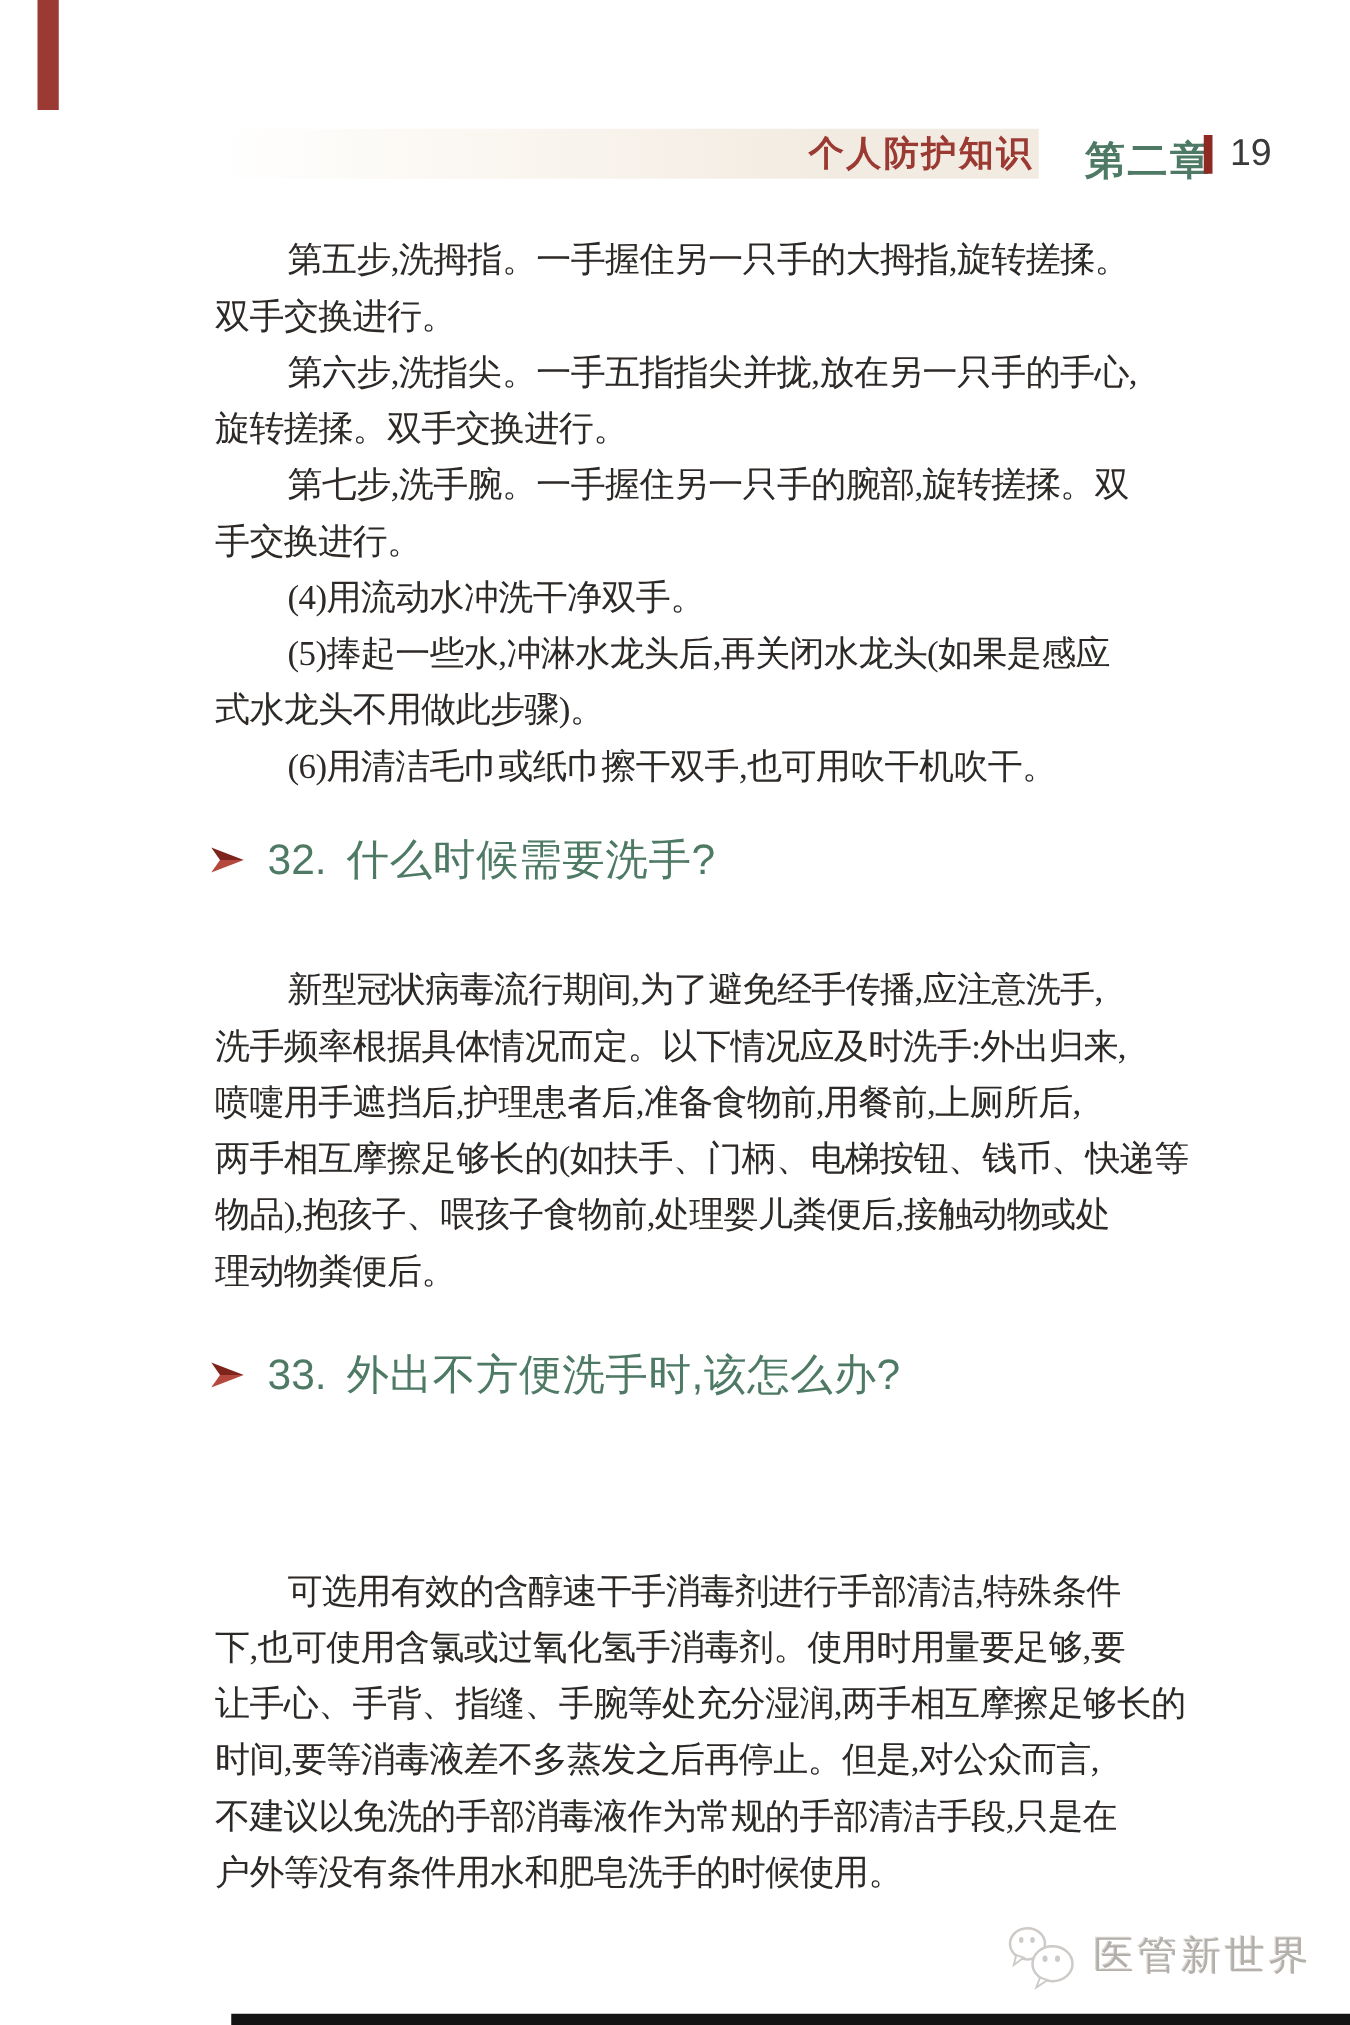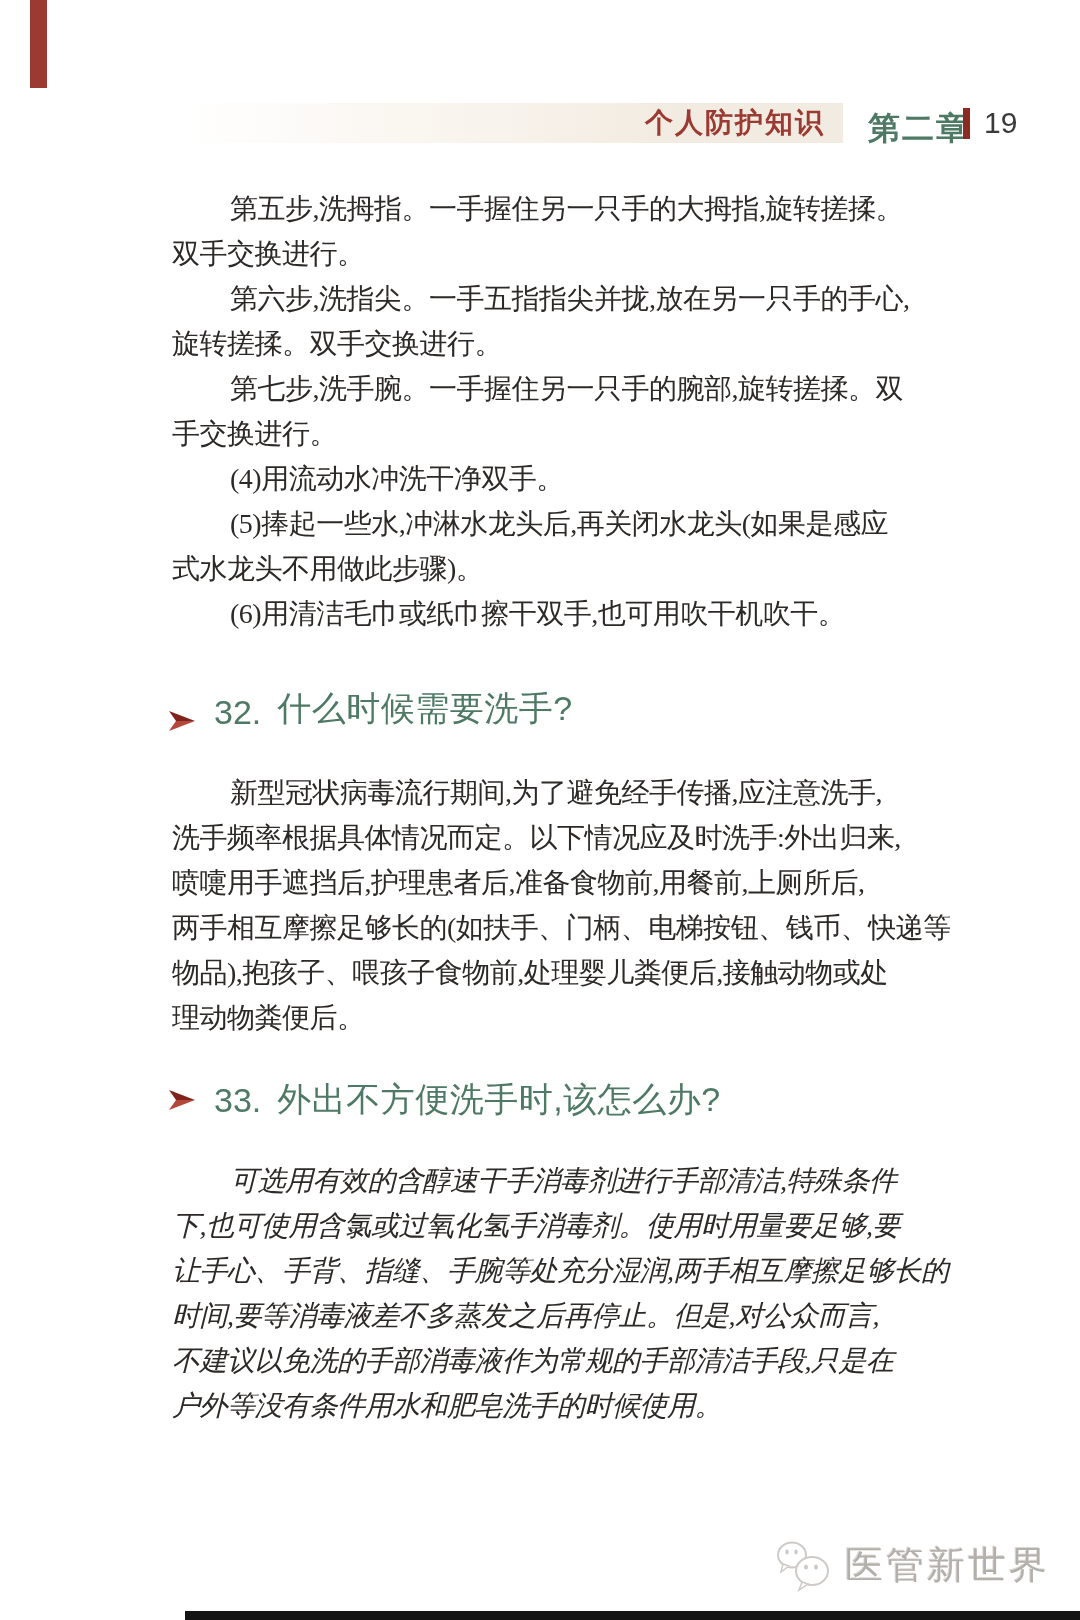--- a/index.html
+++ b/index.html
@@ -24,62 +24,62 @@
   }
   
   .edge-tab{
     position:absolute;left:30px;top:0;width:17px;height:88px;
     background:var(--accent_red);
   }
   
   .header{position:absolute;top:103px;left:0;width:100%;height:40px;
     font-family:"Liberation Sans","DejaVu Sans",sans-serif;}
   .header-strip{
-    position:absolute;left:183px;top:0;width:660px;height:40px;
+    position:absolute;left:171px;top:0;width:660px;height:40px;
     background:linear-gradient(to right,#ffffff 0%,#faf6f0 35%,var(--strip_beige) 75%);
     display:flex;align-items:center;justify-content:flex-end;
-    padding-right:18px;
+    padding-right:4px;
   }
   .book-title{color:var(--accent_red);font-size:28px;font-weight:600;letter-spacing:2px;}
   .chapter-label{position:absolute;left:868px;top:4px;color:var(--section_green);
     font-size:32px;font-weight:600;letter-spacing:2px;}
   .header-divider{position:absolute;left:963px;top:5px;width:7px;height:31px;
     background:#8e2a24;}
   .page-number{position:absolute;left:984px;top:3px;color:#3a3a3a;font-size:30px;}
   
   .textblock{position:absolute;left:172px;width:760px;}
   .line{
     height:45px;line-height:45px;font-size:28px;letter-spacing:-0.5px;
     white-space:nowrap;color:var(--body_text);
   }
   .indent{padding-left:58px;}
   #intro{top:186px;}
   #sec32-body{top:770px;}
-  #sec33-body{top:1158px;font-style:italic;}
+  #sec33-body{top:1251px;}
   
   .section-head{
     position:absolute;left:168px;width:800px;height:48px;
     display:flex;align-items:center;
     font-family:"Liberation Sans","DejaVu Sans",sans-serif;
     color:var(--section_green);font-size:34px;font-weight:500;
   }
-  #sec32-head{top:684px;align-items:flex-end;}
+  #sec32-head{top:664px;}
   #sec33-head{top:1076px;}
   .arrow{width:28px;height:22px;margin-right:18px;flex:0 0 auto;}
   .section-number{margin-right:16px;}
   .section-title{letter-spacing:0.5px;}
   
   .watermark{
     position:absolute;top:1535px;right:30px;height:60px;
     display:flex;align-items:center;gap:12px;
     font-family:"Liberation Sans","DejaVu Sans",sans-serif;
   }
   .wm-logo{width:58px;height:54px;opacity:0.9;}
   .wm-text{
-    color:var(--watermark_gray);font-size:38px;letter-spacing:3px;
+    color:var(--watermark_gray);font-size:32px;letter-spacing:3px;
     text-shadow:1px 1px 0 #ffffff,-1px -1px 0 #dedad6;
   }
   
   .footer-bar{
     position:absolute;left:185px;right:0;bottom:0;height:9px;
     background:var(--footer_black);
   }
 </style>
 </head>
 <body>

